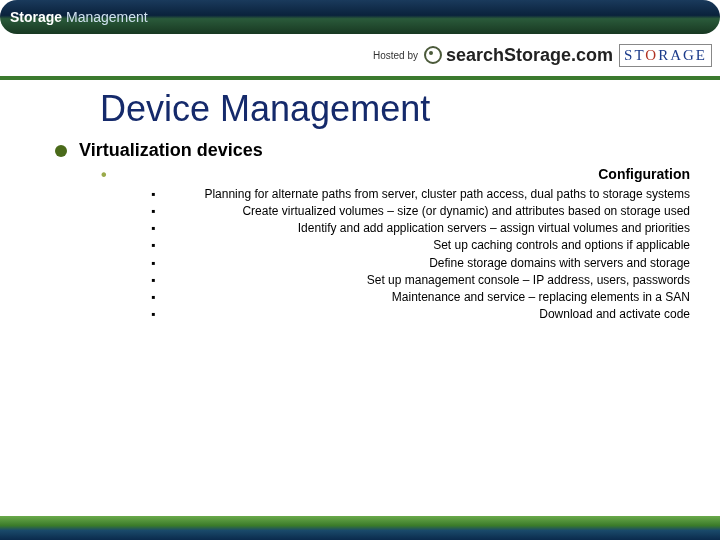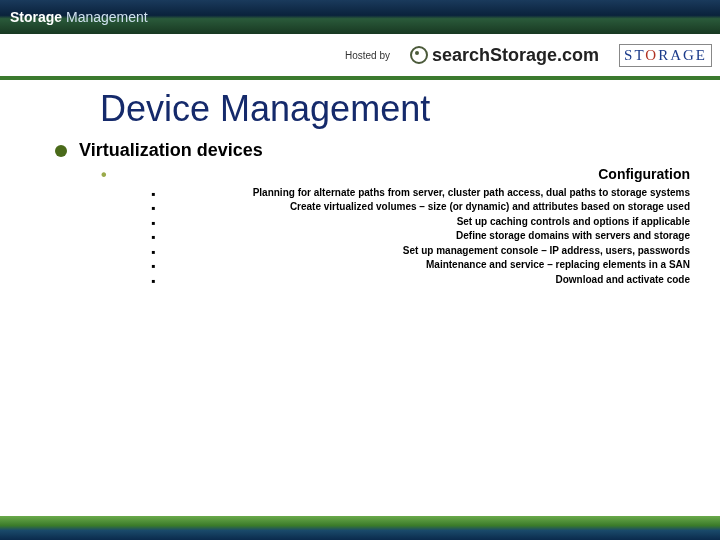--- a/index.html
+++ b/index.html
@@ -11,38 +11,39 @@
     background: #ffffff;
     overflow: hidden;
     position: relative;
   }
   .header-bar {
     height: 34px;
     background: linear-gradient(to bottom, #1a3a5c 0%, #0a223c 45%, #2a5a3a 55%, #183822 100%);
     display: flex;
     align-items: center;
     padding-left: 10px;
+    border-radius: 17px;
   }
   .header-logo {
     color: #fff;
     font-weight: bold;
     font-size: 14px;
   }
   .header-logo .sm-light {
     color: #cfe0ef;
     font-weight: normal;
   }
   .hosted-row {
     height: 42px;
     border-bottom: 4px solid #3b7a2e;
     display: flex;
     align-items: center;
     justify-content: flex-end;
     padding-right: 8px;
-    gap: 20px;
+    gap: 6px;
   }
   .hosted-by {
     font-size: 10px;
     color: #333;
   }
   .search-storage {
     display: flex;
     align-items: center;
     gap: 4px;
     font-size: 18px;
@@ -131,22 +132,22 @@
     font-size: 16px;
   }
   .l3 {
     list-style: none;
     padding-left: 32px;
     margin: 2px 0 0 0;
   }
   .l3 > li {
     position: relative;
     padding-left: 18px;
-    font-size: 10px;
-    font-weight: bold;
+    font-size: 12px;
+    font-weight: normal;
     line-height: 1.35;
     margin-bottom: 1px;
   }
   .l3 > li::before {
     content: "▪";
     position: absolute;
     left: 0;
     top: 0;
     font-size: 12px;
     color: #000;
@@ -185,20 +186,21 @@
   <h1 class="title">Device Management</h1>
   <ul class="l1">
     <li>
       <span>Virtualization devices</span>
       <ul class="l2">
         <li>
           <span>Configuration</span>
           <ul class="l3">
             <li>Planning for alternate paths from server, cluster path access, dual paths to storage systems</li>
             <li>Create virtualized volumes – size (or dynamic) and attributes based on storage used</li>
+            <li>Identify and add application servers – assign virtual volumes and priorities</li>
             <li>Set up caching controls and options if applicable</li>
             <li>Define storage domains with servers and storage</li>
             <li>Set up management console – IP address, users, passwords</li>
             <li>Maintenance and service – replacing elements in a SAN</li>
             <li>Download and activate code</li>
           </ul>
         </li>
       </ul>
     </li>
   </ul>

